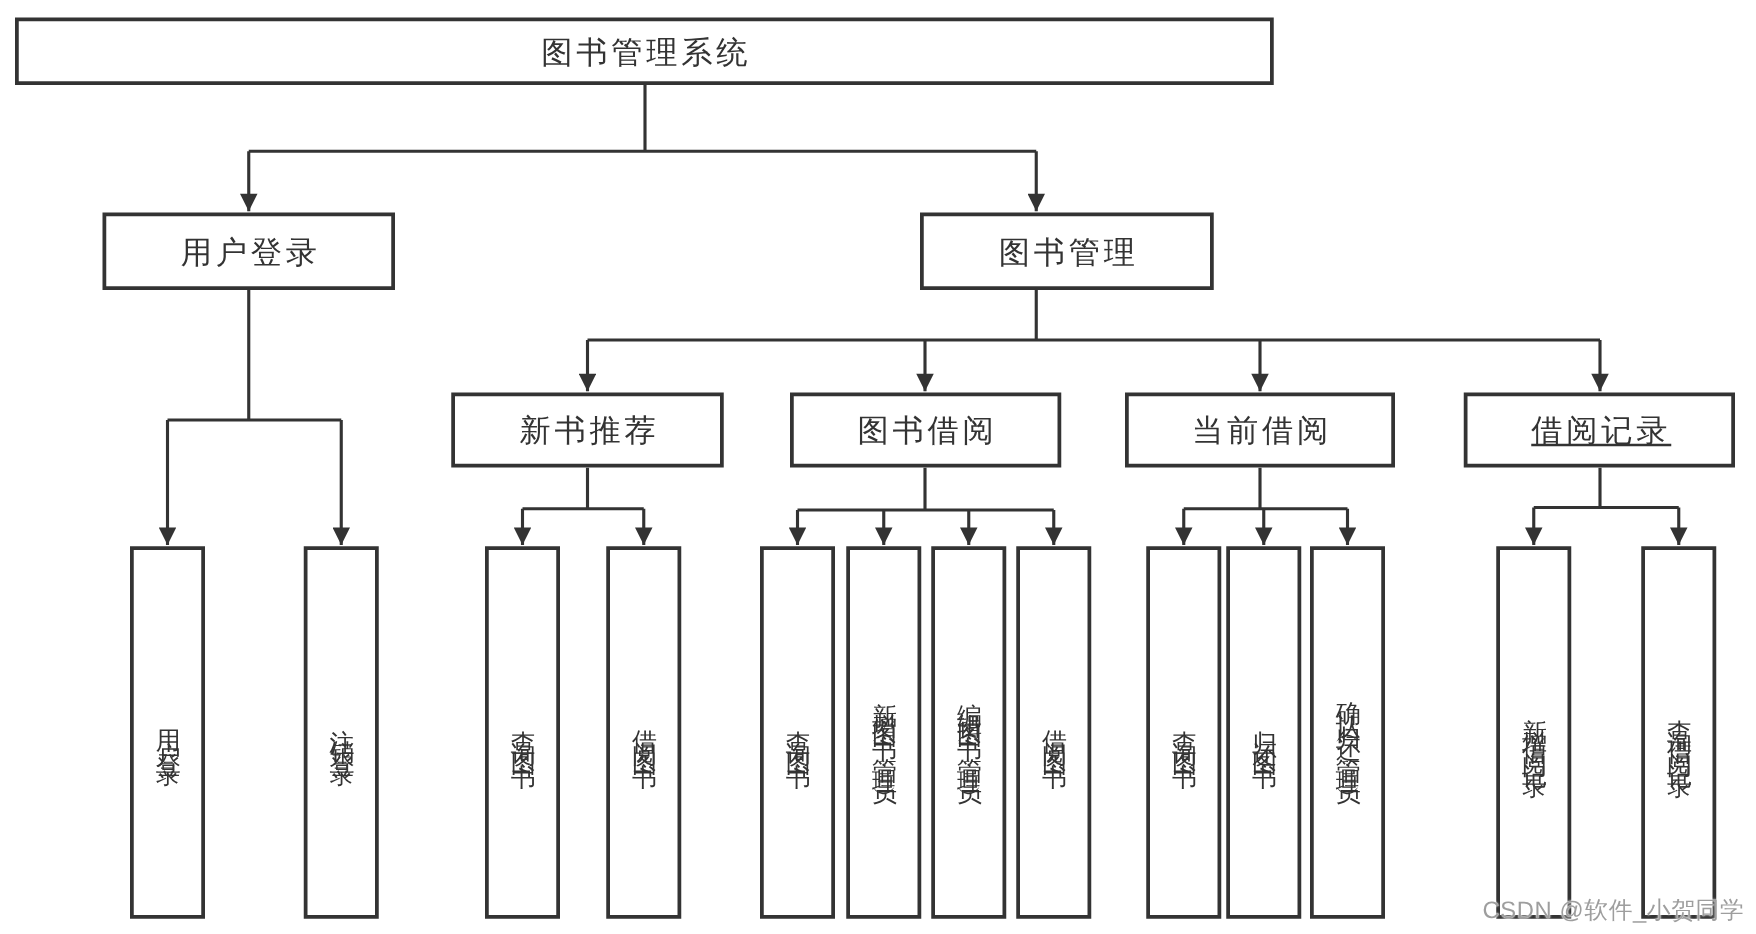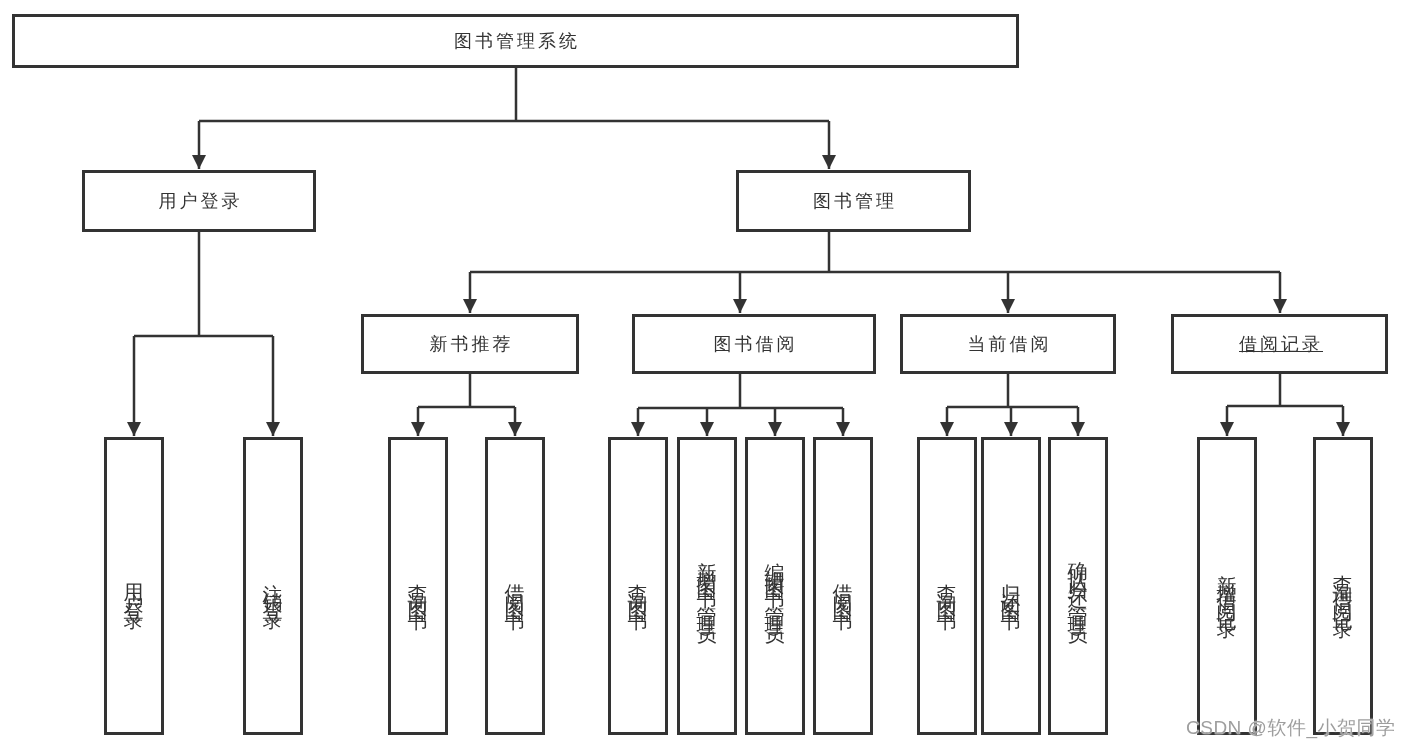--- a/index.html
+++ b/index.html
@@ -36,21 +36,21 @@
   .box {
     position: absolute;
     border: 3px solid var(--line);
     background: #ffffff;
     display: flex;
     align-items: center;
     justify-content: center;
     z-index: 2;
     color: var(--text);
   }
-  .hlabel { font-size: 18px; letter-spacing: 3px; text-indent: 3px; white-space: nowrap; }
+  .hlabel { font-size: 25px; letter-spacing: 3px; text-indent: 3px; white-space: nowrap; }
   .root  { left: 12px;  top: 14px;  width: 1007px; height: 54px; }
   .lvl2  { height: 62px; top: 170px; }
   .lvl3  { height: 60px; top: 314px; }
   .leaf  { top: 437px; height: 298px; width: 60px; }
   .vtext {
     writing-mode: vertical-rl;
     font-size: 20px;
     letter-spacing: 9px;
     line-height: 1;
     color: var(--text);
@@ -134,21 +134,21 @@
   <div class="box lvl2 hlabel" style="left:82px; width:234px;">
     <span>用户登录</span>
   </div>
   <div class="box lvl2 hlabel" style="left:712px; width:235px;margin-left:24px;">
     <span>图书管理</span>
   </div>
 
   <div class="box lvl3 hlabel" style="left:361px; width:218px;text-align:center;">
     <span>新书推荐</span>
   </div>
-  <div class="box lvl3 hlabel" style="left:632px; width:244px;">
+  <div class="box lvl3 hlabel" style="left:632px; width:217px;">
     <span>图书借阅</span>
   </div>
   <div class="box lvl3 hlabel" style="left:900px; width:216px;">
     <span>当前借阅</span>
   </div>
   <div class="box lvl3 hlabel" style="left:1171px; width:217px;text-decoration:underline;">
     <span>借阅记录</span>
   </div>
 
   <div class="box leaf" style="left:104px;">

